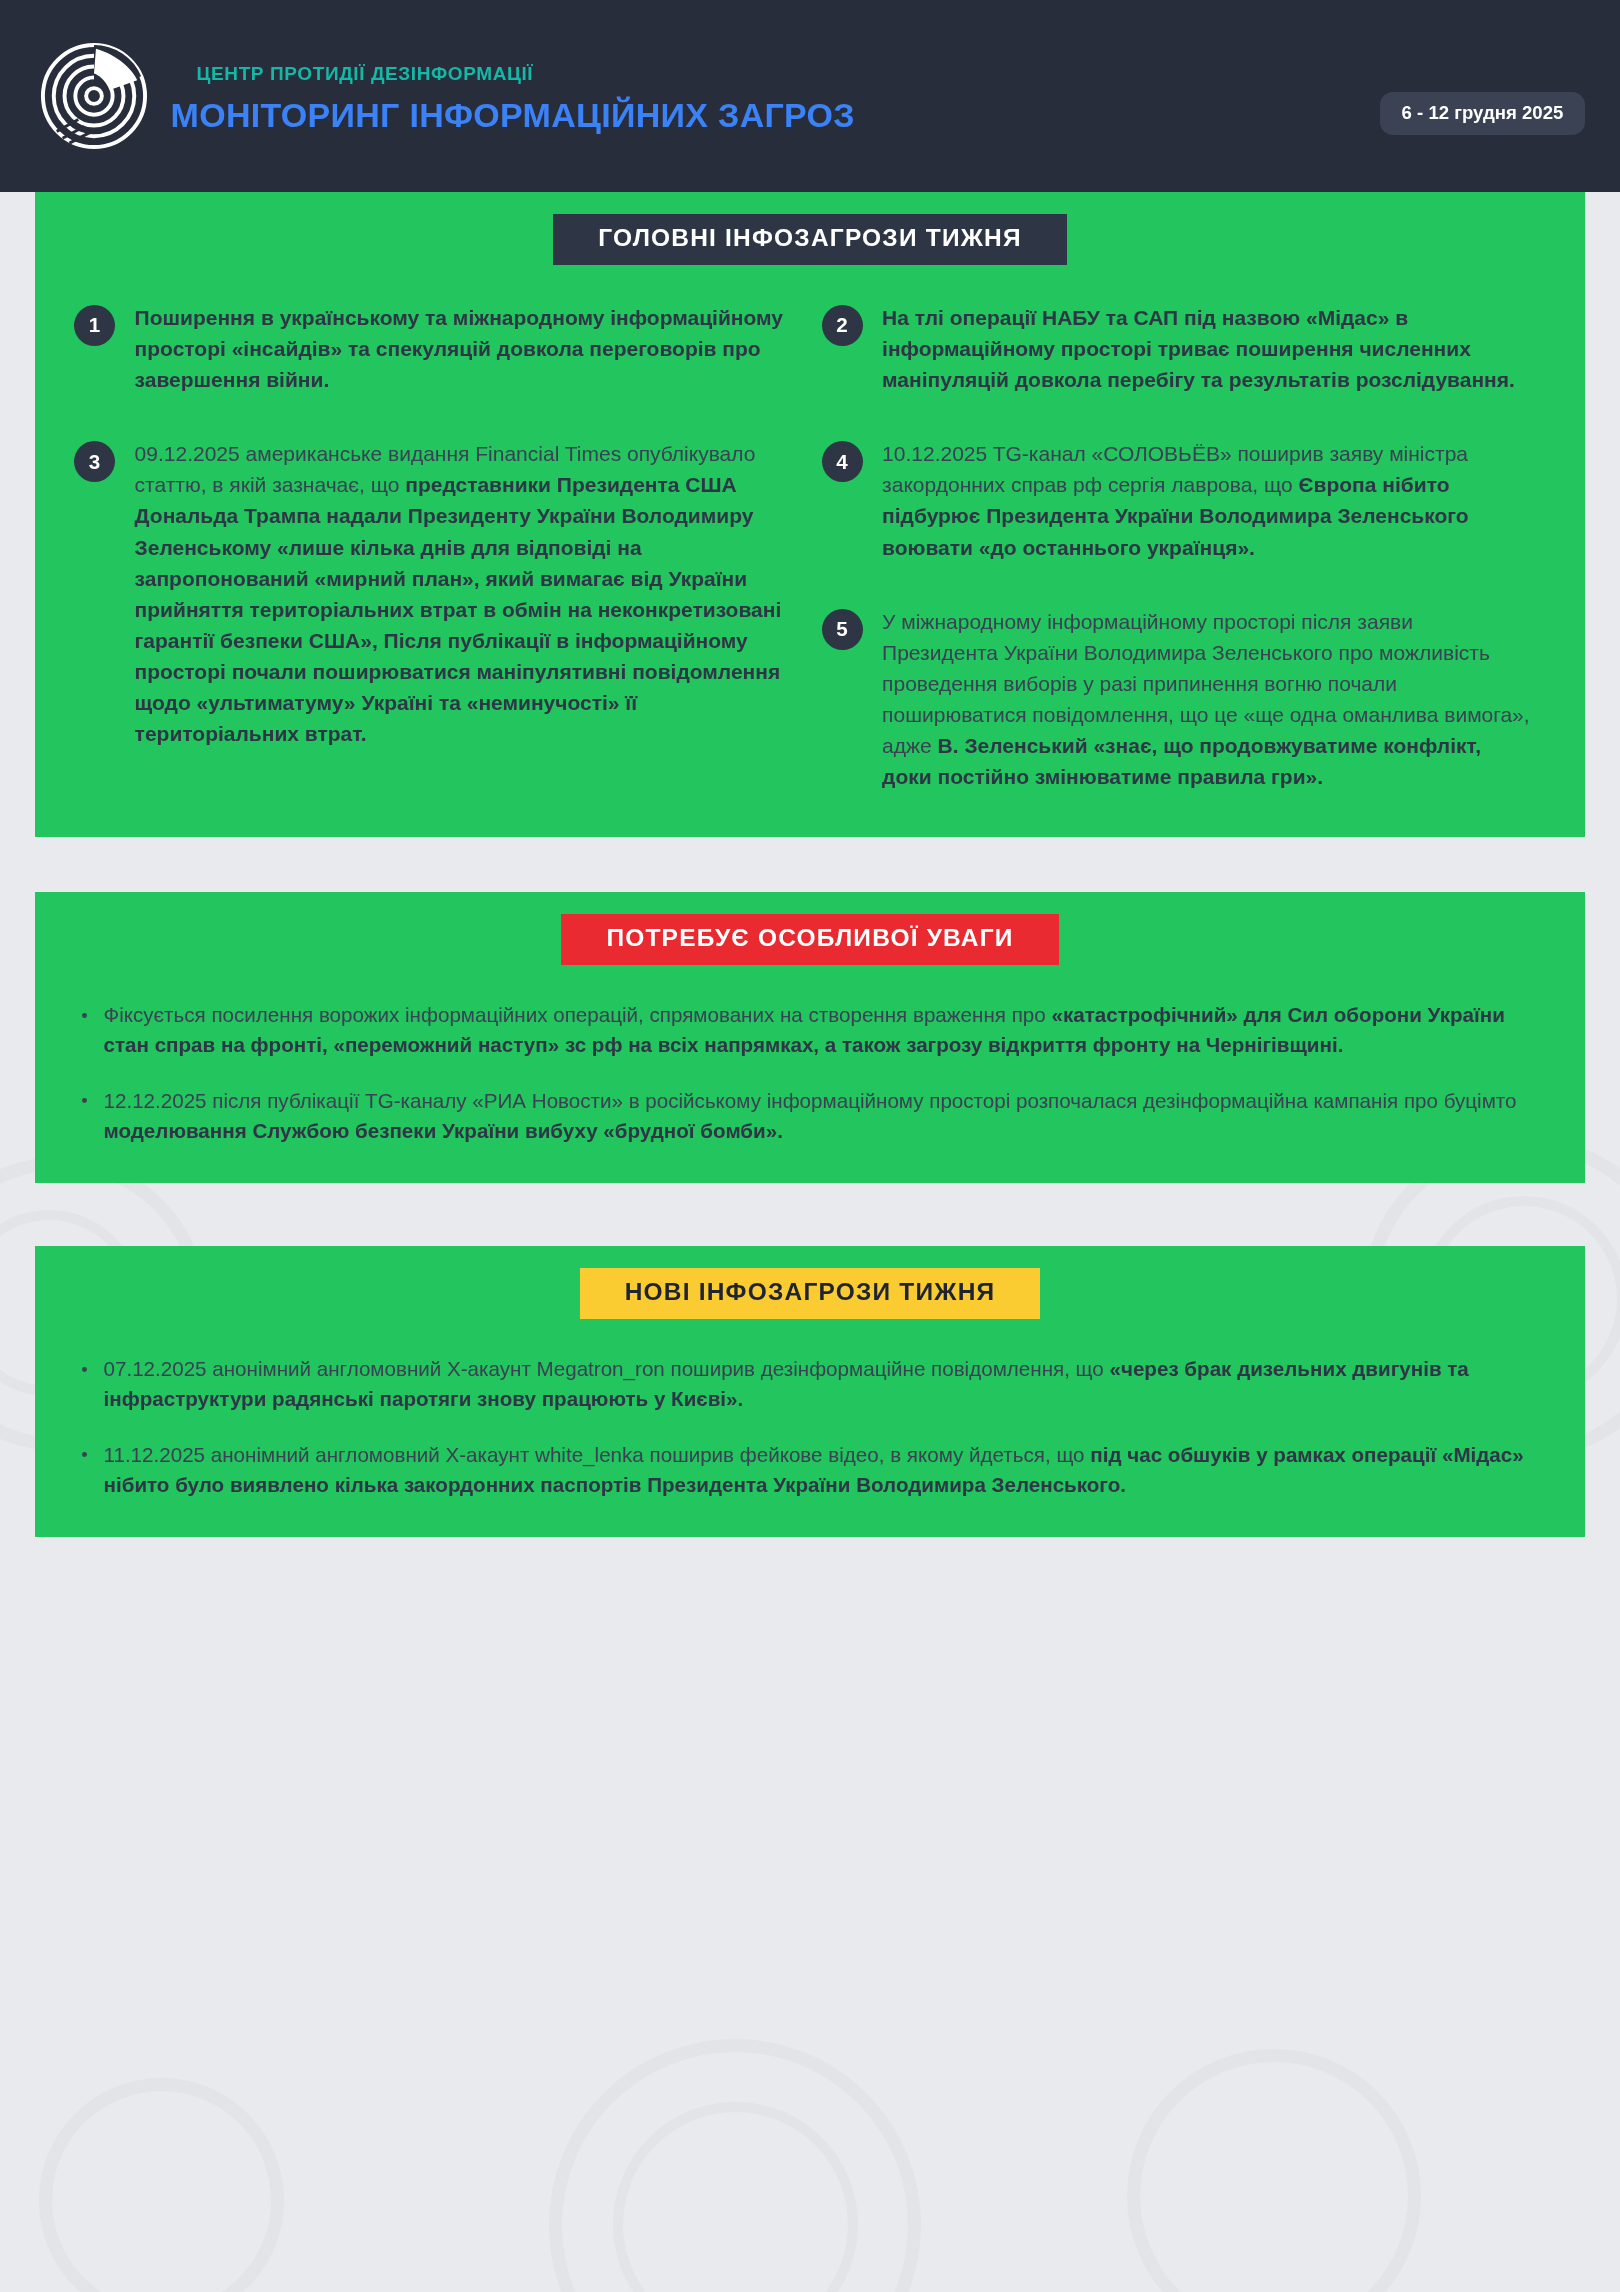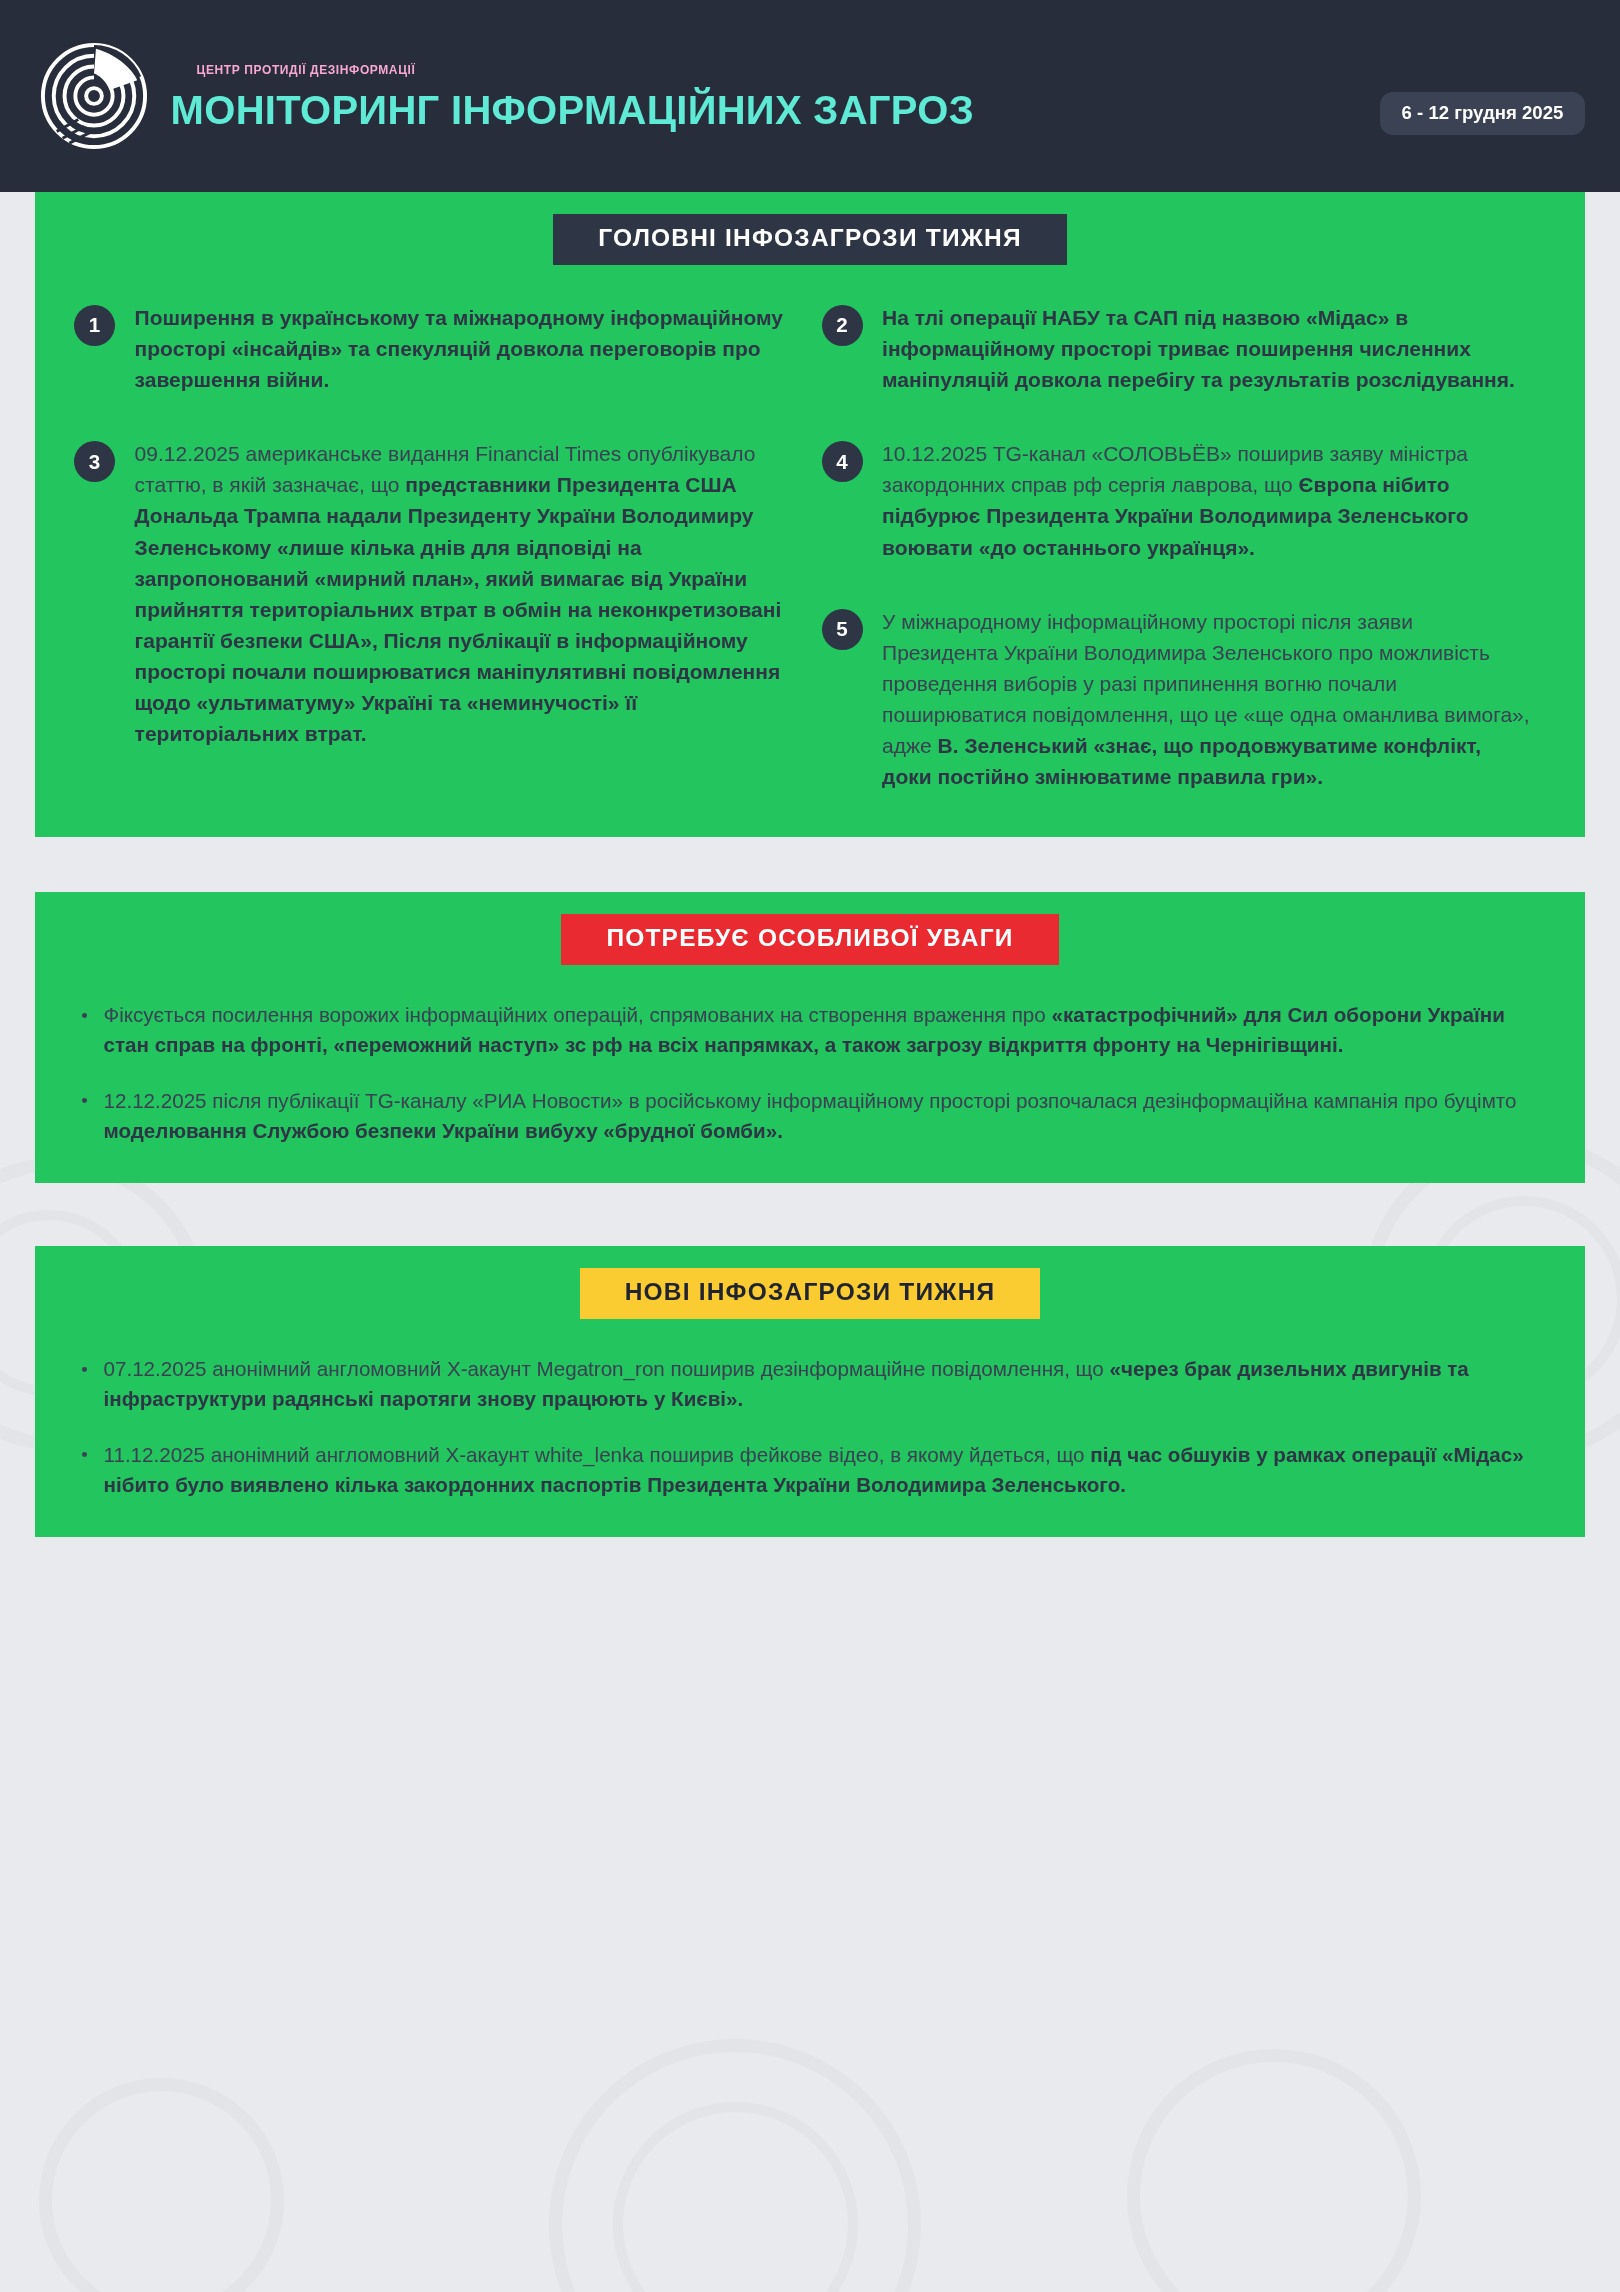--- a/index.html
+++ b/index.html
@@ -57,43 +57,43 @@
     flex: 0 0 110px;
     margin-right: 21.6px;
     display: flex;
     align-items: center;
     justify-content: center;
   }
 
   .header-text { flex: 1 1 auto; padding-top: 3.9px; }
 
   .org-name {
-    color: #f9a8d4;
-    font-size: 12px;
+    color: #14b8a6;
+    font-size: 19px;
     font-weight: 700;
     letter-spacing: 0.6px;
     line-height: 1.25;
     text-transform: uppercase;
     margin-bottom: 10.8px;
     padding-left: 26px;
   }
 
   .doc-kind {
     color: #ffffff;
     font-size: 20.6px;
     font-weight: 700;
     letter-spacing: 0.5px;
     line-height: 1.2;
     text-transform: uppercase;
     margin-bottom: 6.9px;
   }
 
   .doc-title {
-    color: #5eead4;
-    font-size: 40px;
+    color: #3b82f6;
+    font-size: 34px;
     font-weight: 700;
     letter-spacing: 0.3px;
     line-height: 1.08;
     text-transform: uppercase;
     white-space: nowrap;
   }
 
   .date-badge {
     flex: 0 0 auto;
     align-self: flex-end;

